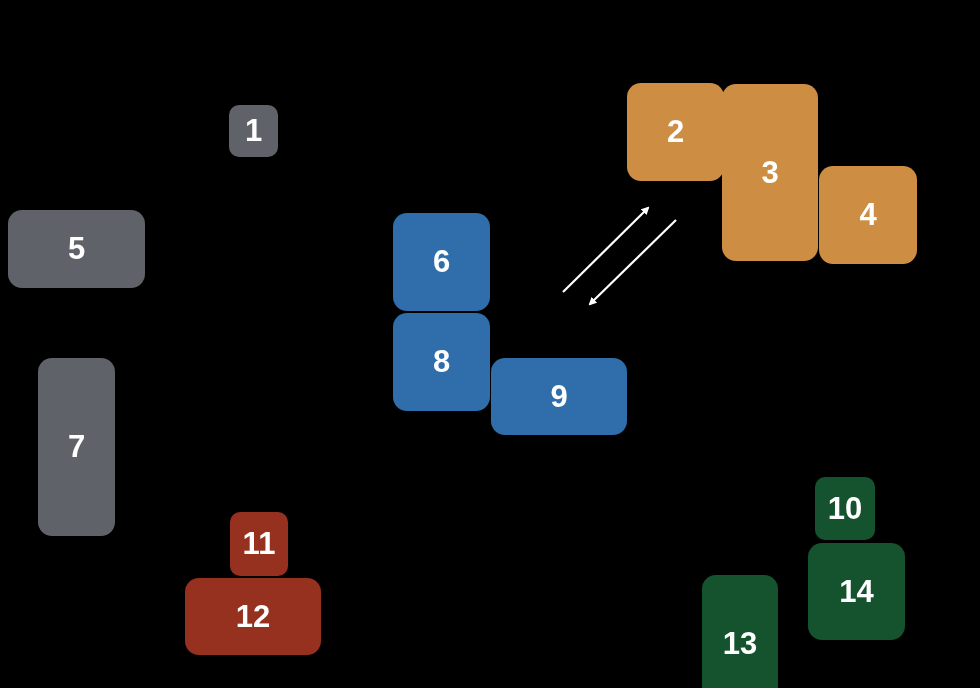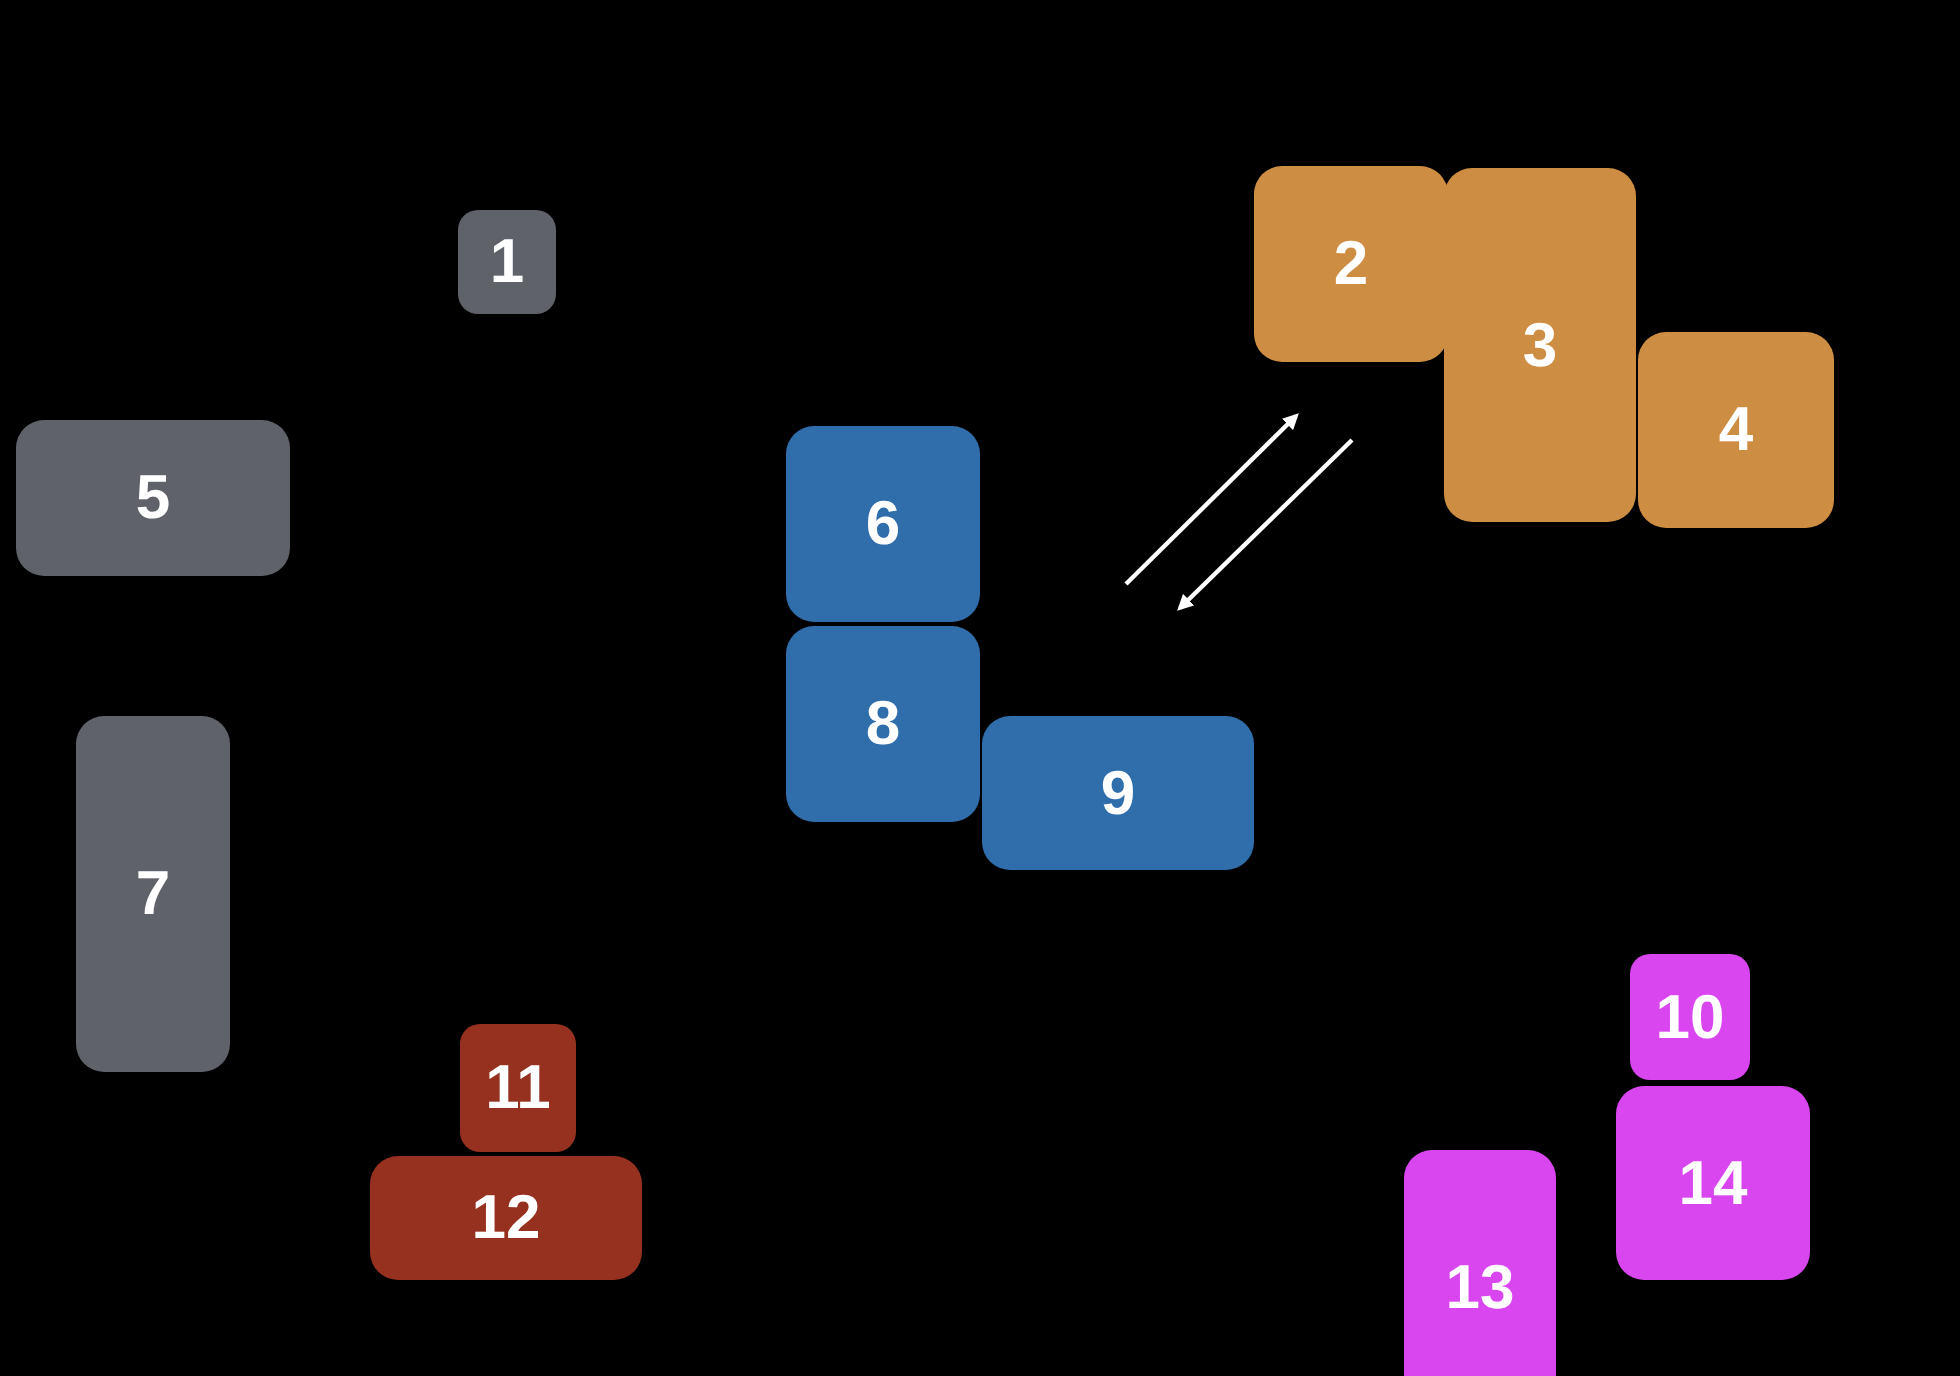--- a/index.html
+++ b/index.html
@@ -4,34 +4,34 @@
   <style>
     html, body { margin: 0; padding: 0; }
     body { width: 980px; height: 688px; background: #000000; position: relative; overflow: hidden;
            font-family: "Liberation Sans", sans-serif; }
     .box { position: absolute; border-radius: 14px; display: flex; align-items: center; justify-content: center;
            color: #ffffff; font-weight: bold; font-size: 31px; box-sizing: border-box; }
     .box.small { border-radius: 10px; }
     .gray { background: #5f6268; }
     .orange { background: #cd8d43; }
     .blue { background: #2f6eab; }
-    .purple { background: #d946ef; }
+    .purple { background: #14532d; }
     .red { background: #96301f; justify-content: center; }
     #b1 { left: 229px; top: 105px; width: 49px; height: 52px; }
     #b2 { left: 627px; top: 83px; width: 97px; height: 98px; }
     #b3 { left: 722px; top: 84px; width: 96px; height: 177px; }
     #b4 { left: 819px; top: 166px; width: 98px; height: 98px; }
     #b5 { left: 8px; top: 210px; width: 137px; height: 78px; }
     #b6 { left: 393px; top: 213px; width: 97px; height: 98px; }
     #b7 { left: 38px; top: 358px; width: 77px; height: 178px; }
     #b8 { left: 393px; top: 313px; width: 97px; height: 98px; }
     #b9 { left: 491px; top: 358px; width: 136px; height: 77px; }
     #b10 { left: 815px; top: 477px; width: 60px; height: 63px; }
     #b11 { left: 230px; top: 512px; width: 58px; height: 64px; }
-    #b12 { left: 185px; top: 578px; width: 136px; height: 62px; }
+    #b12 { left: 185px; top: 578px; width: 136px; height: 77px; }
     #b13 { left: 702px; top: 543px; width: 76px; height: 138px; margin-top: 32px; }
     #b14 { left: 808px; top: 543px; width: 97px; height: 97px; }
     #arrows { position: absolute; left: 0; top: 0; }
   </style>
 </head>
 <body>
 
 <div id="b1" class="box gray small">
     <span>1</span>
   </div>

